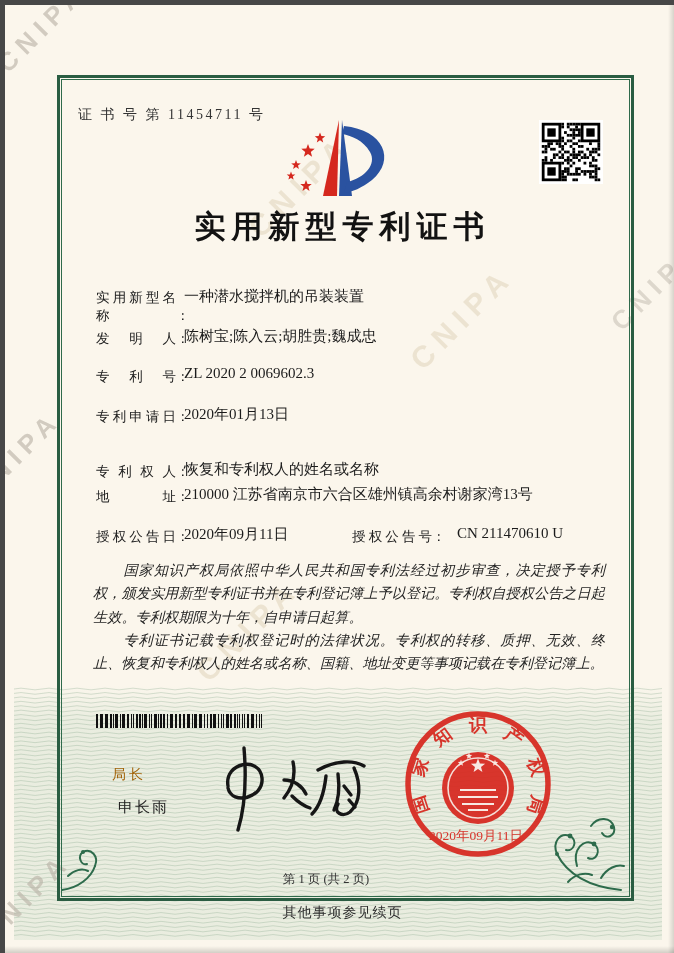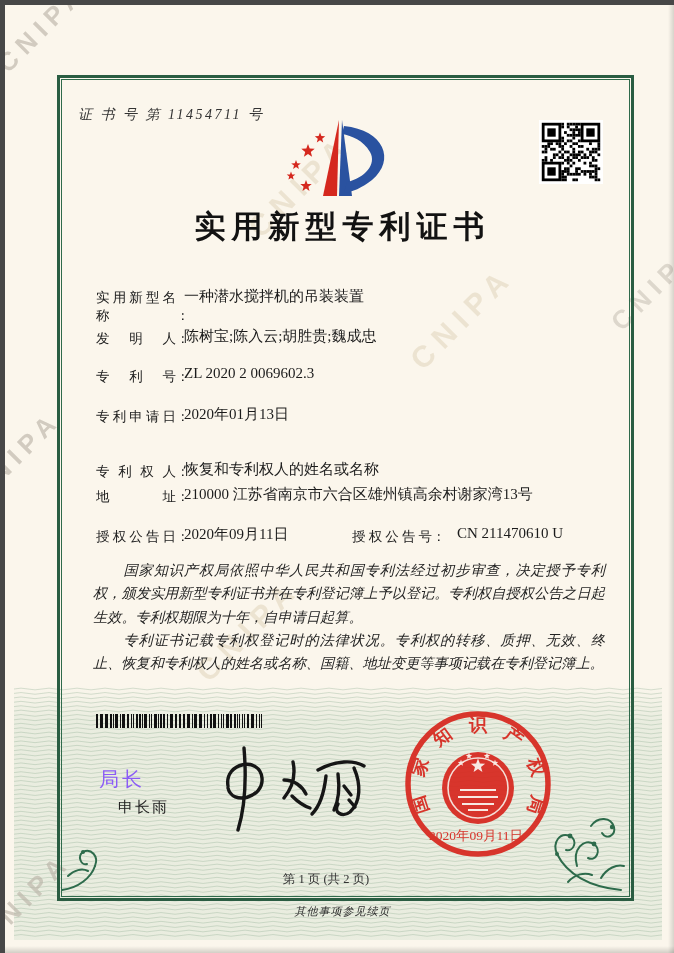--- a/index.html
+++ b/index.html
@@ -20,49 +20,49 @@
   
   .tint{position:absolute;left:14px;top:686px;width:648px;height:254px;
         background:linear-gradient(to bottom,rgba(221,230,214,0),rgba(219,229,213,.55) 14%,rgba(219,229,213,.55));z-index:1;}
   #waves{position:absolute;left:14px;top:686px;z-index:2;}
   
   .wm{position:absolute;font-family:"Liberation Sans","DejaVu Sans",sans-serif;font-weight:bold;
       transform:translate(-50%,-50%) rotate(-45deg);white-space:nowrap;z-index:3;}
   .wm-gray{font-size:26px;letter-spacing:7px;color:#b9b2a6;opacity:.62;}
   .wm-faint{font-size:30px;letter-spacing:8px;color:#ece3d0;opacity:.95;}
   
-  .cert-no{position:absolute;left:78px;top:106px;font-size:14px;letter-spacing:2.5px;color:#333;z-index:6;font-style:italic;}
+  .cert-no{position:absolute;left:78px;top:106px;font-size:14px;letter-spacing:2.5px;color:#333;z-index:6;}
   #logo{position:absolute;left:278px;top:112px;z-index:6;}
   #qr{position:absolute;left:539px;top:120px;z-index:6;}
   .title{position:absolute;left:57px;top:206px;width:571px;text-align:center;font-size:31px;
          font-weight:700;letter-spacing:6px;color:#121212;z-index:6;}
   
   .field-row{position:absolute;left:96px;width:525px;height:20px;z-index:6;color:#1d1d1d;}
   .flabel{display:inline-block;width:80px;font-size:13.5px;text-align:justify;text-align-last:justify;color:#222;vertical-align:baseline;}
   .fcolon{font-size:13.5px;color:#222;}
   .fvalue{position:absolute;left:88px;top:-2px;font-size:15px;white-space:nowrap;color:#1b1b1b;}
   .pair2-label{position:absolute;left:256px;top:0;}
   .pair2-value{position:absolute;left:361px;top:-2px;font-size:15px;white-space:nowrap;color:#1b1b1b;}
   
   .paras{position:absolute;left:93px;top:559px;width:512px;z-index:6;}
   .paras p{margin:0;font-size:14.2px;line-height:23.3px;font-style:italic;color:#232323;
            text-indent:2.15em;text-align:justify;}
   
   #barcode{position:absolute;left:96px;top:714px;width:172px;height:14px;z-index:6;font-size:0;}
   #barcode i{display:inline-block;height:14px;vertical-align:top;}
   
-  .signer-title{position:absolute;left:99px;top:766px;font-size:20px;letter-spacing:3px;color:#8b5cf6;z-index:6;}
+  .signer-title{position:absolute;left:112px;top:766px;font-size:14px;letter-spacing:3px;color:#a16207;z-index:6;}
   .signer-name{position:absolute;left:110px;top:798px;font-size:15px;letter-spacing:2px;color:#222;z-index:6;margin-left:8px;}
   #signature{position:absolute;left:198px;top:744px;z-index:7;}
   
   #seal{position:absolute;left:398px;top:706px;z-index:8;opacity:.93;}
   
   .page-num{position:absolute;left:57px;top:871px;width:538px;text-align:center;font-size:12.5px;color:#333;z-index:6;}
-  .cont-note{position:absolute;left:57px;top:904px;width:571px;text-align:center;font-size:11px;
-             font-style:italic;letter-spacing:1px;color:#2e2e2e;z-index:6;}
+  .cont-note{position:absolute;left:57px;top:904px;width:571px;text-align:center;font-size:14px;
+             letter-spacing:1px;color:#2e2e2e;z-index:6;}
   .ornament{position:absolute;z-index:6;}
 </style>
 </head>
 <body>
 
 <div id="stage">
 
   <div class="edge-top"></div>
   <div class="edge-left"></div>
   <div class="shadow-right"></div>

